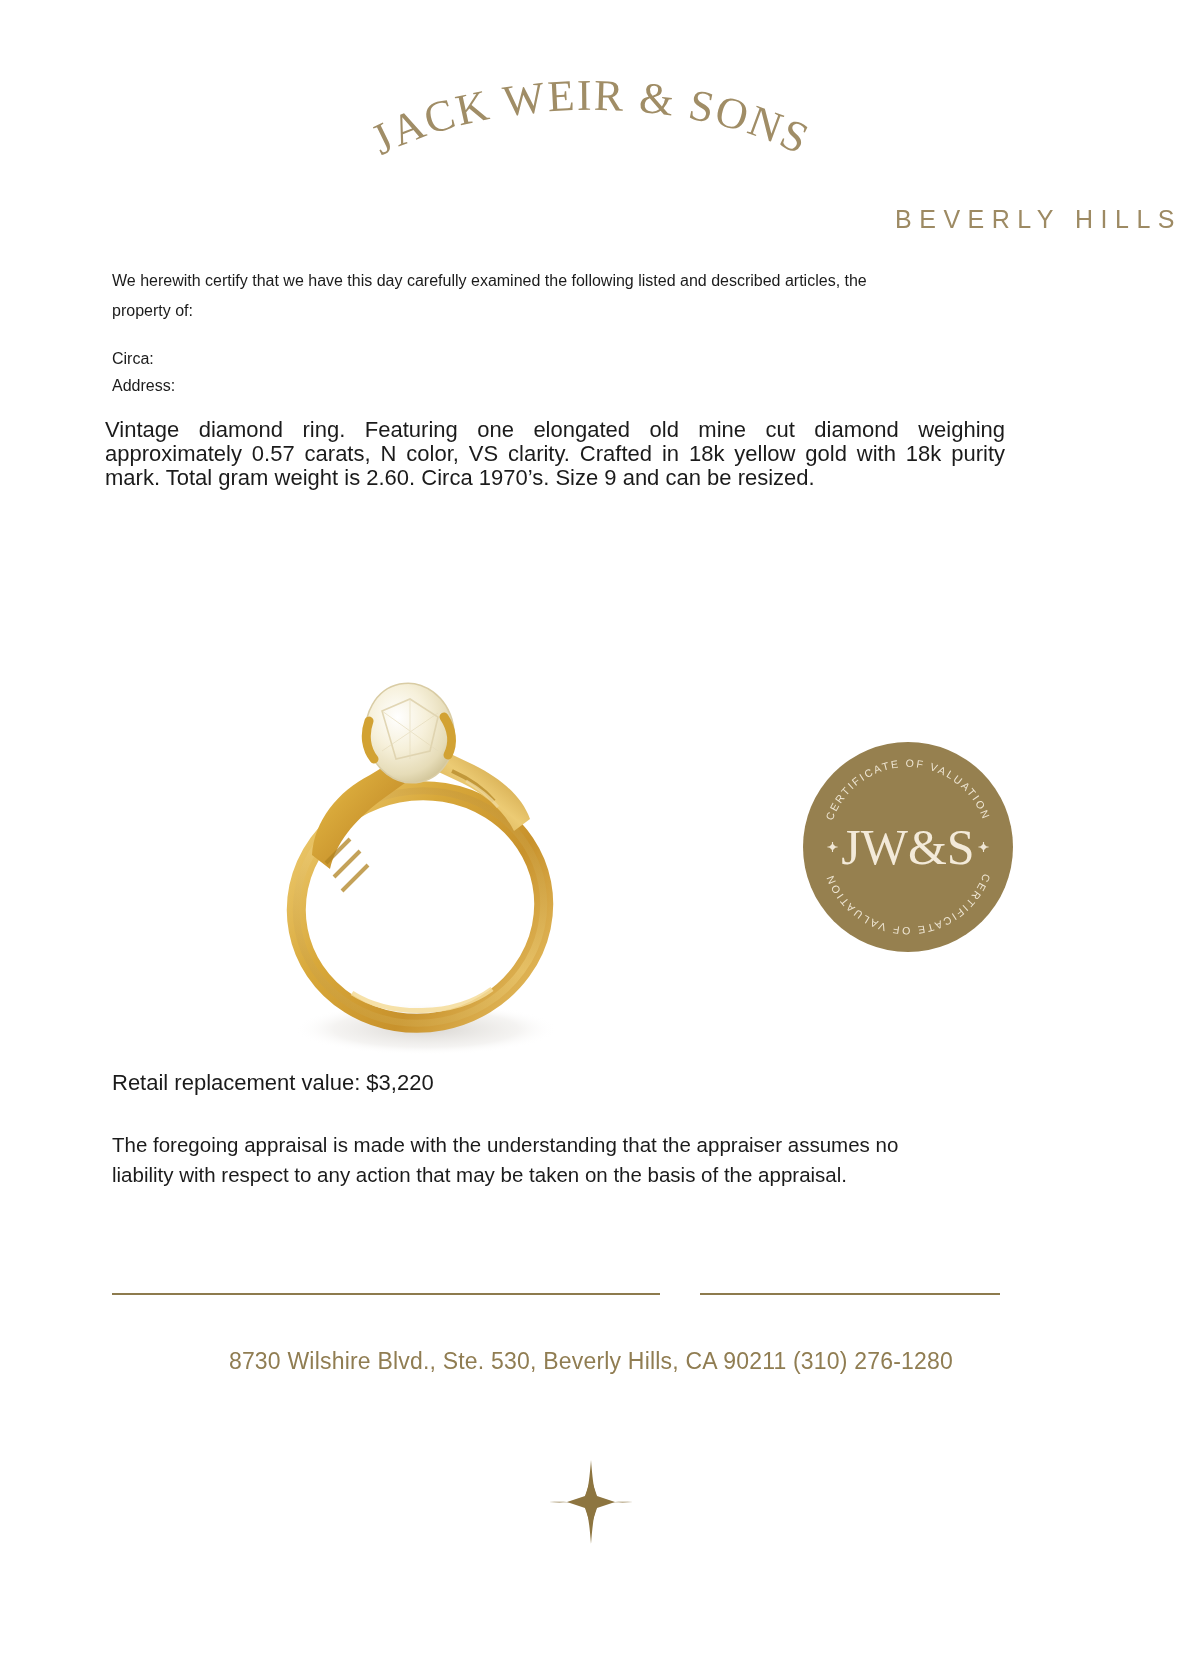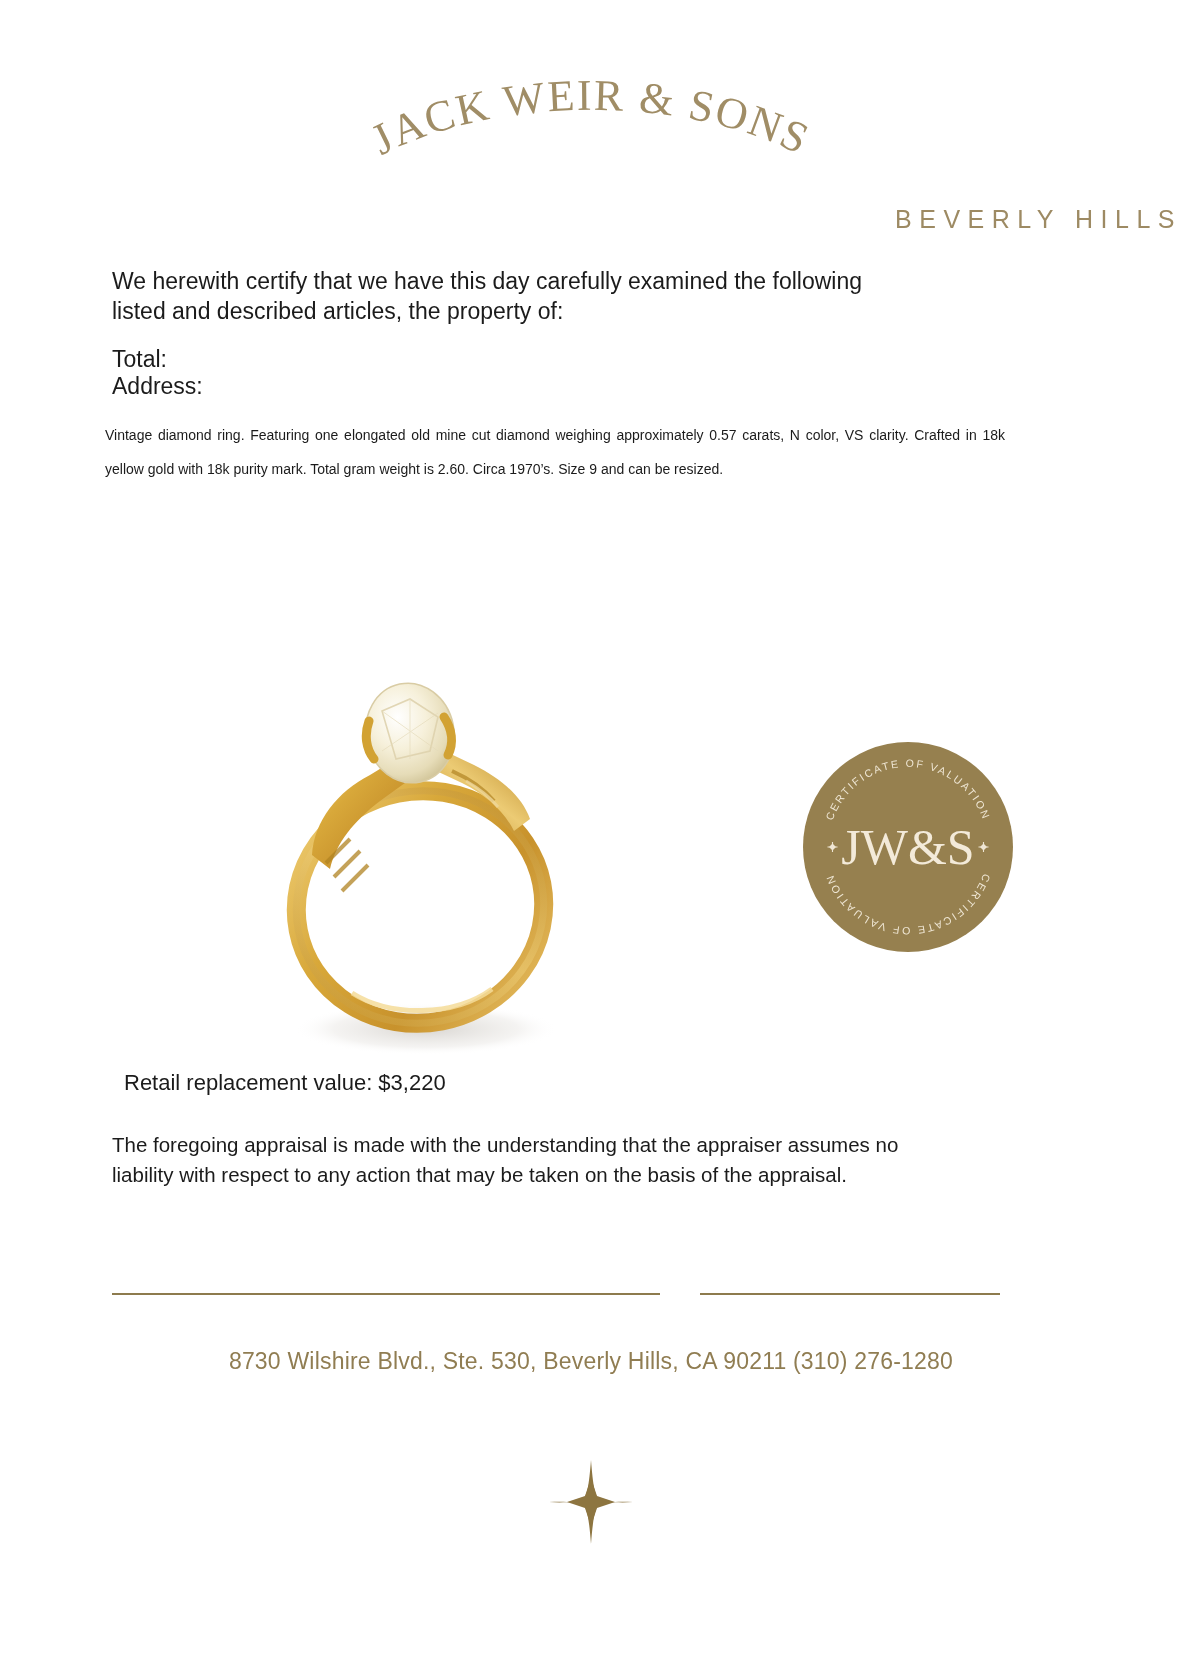--- a/index.html
+++ b/index.html
@@ -45,47 +45,46 @@
     text-align: right;
     font-family: "Liberation Sans", sans-serif;
     font-size: 25px;
     letter-spacing: 7.5px;
     color: #9d8a63;
   }
 
   
   .doc-text {
     position: absolute;
-    font-size: 23px;
+    font-size: 16px;
     line-height: 30px;
     color: #1b1b1b;
   }
   #intro-para {
     left: 112px;
     top: 266px;
     width: 760px;
   }
   #field-name  { left: 112px; top: 344px; }
   #field-address { left: 112px; top: 371px; text-align: right; }
 
   #description {
     left: 105px;
     top: 418px;
     width: 900px;
     text-align: justify;
-    line-height: 34px;
-    font-size: 14px;
+    line-height: 24px;
+    font-size: 22px;
   }
 
   #retail-line {
     left: 112px;
     top: 1068px;
     width: 820px;
     font-size: 22px;
-    margin-left: 12px;
   }
   #disclaimer {
     left: 112px;
     top: 1130px;
     width: 840px;
     font-size: 20.5px;
     line-height: 30px;
   }
 
   
@@ -171,21 +170,21 @@
         <textPath href="#arcPath" startOffset="50%" text-anchor="middle">JACK WEIR &amp; SONS</textPath>
       </text>
     </svg>
   </div>
 
   <div id="brand-sub">BEVERLY HILLS</div>
 </div>
 
 <div class="doc-text" id="intro-para">We herewith certify that we have this day carefully examined the following listed and described articles, the property of:</div>
 
-<div class="doc-text" id="field-name">Total:</div>
+<div class="doc-text" id="field-name">Circa:</div>
 <div class="doc-text" id="field-address">Address:</div>
 
 <div class="doc-text" id="description">Vintage diamond ring. Featuring one elongated old mine cut diamond weighing approximately 0.57 carats, N color, VS clarity. Crafted in 18k yellow gold with 18k purity mark. Total gram weight is 2.60. Circa 1970’s. Size 9 and can be resized.</div>
 
 <div id="ring-photo">
   <svg viewBox="0 0 400 460" xmlns="http://www.w3.org/2000/svg">
     <defs>
       <linearGradient id="gold1" x1="0" y1="0" x2="1" y2="1">
         <stop offset="0%" stop-color="#f0d07a"></stop>
         <stop offset="35%" stop-color="#d8a83a"></stop>

